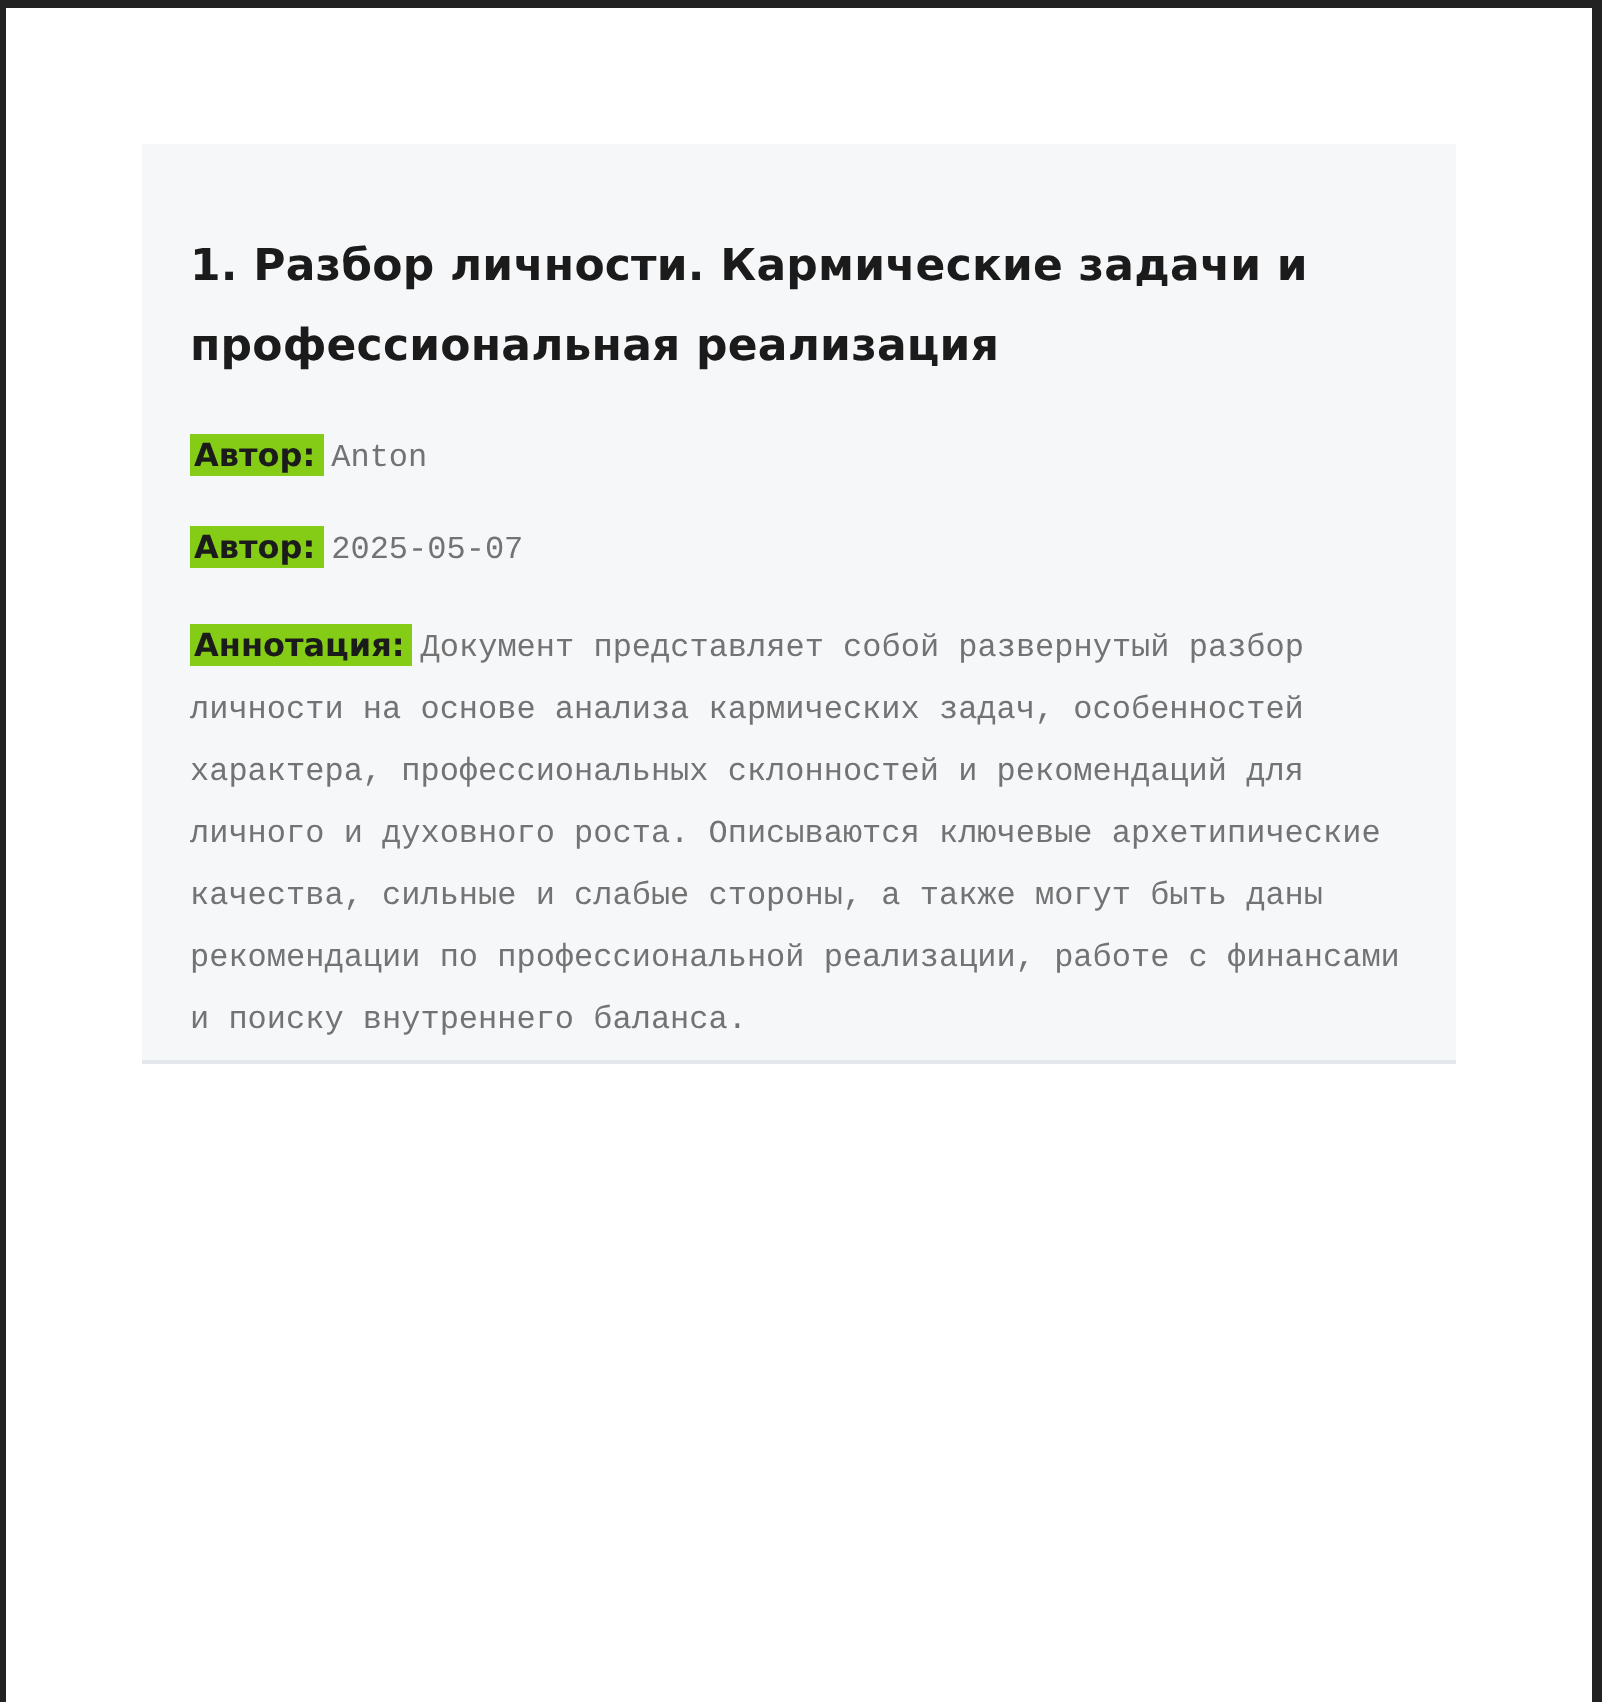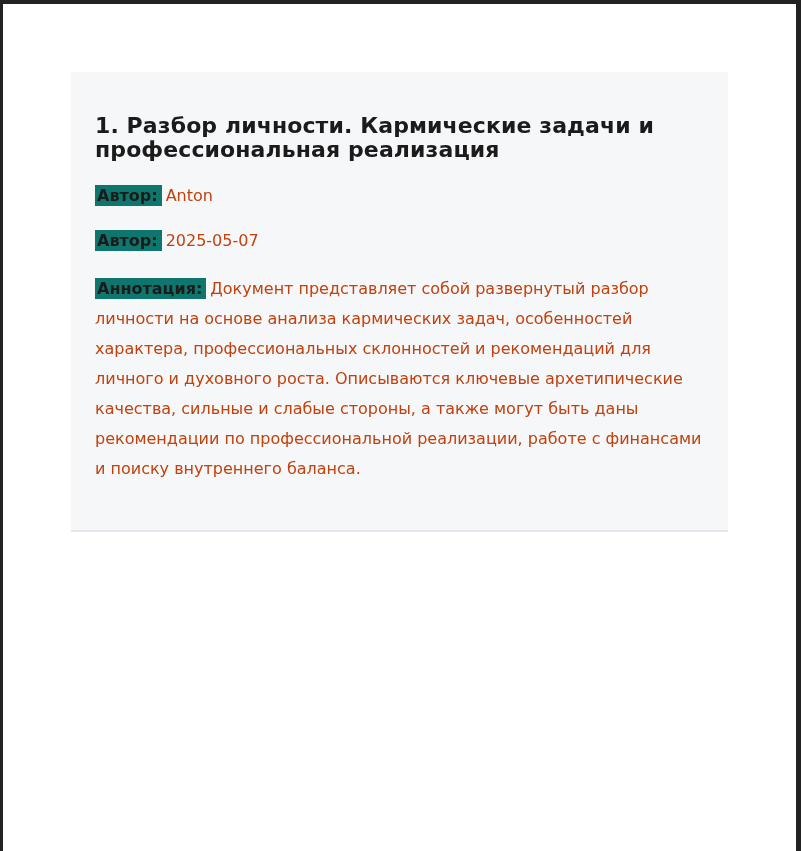--- a/index.html
+++ b/index.html
@@ -31,46 +31,47 @@
       background: #f6f7f9;
       border-bottom: 2px solid #e3e6ea;
       box-sizing: border-box;
       padding: 42px 24px 0 24px;
       color: #1b1b1b;
     }
     .title {
       margin: 0;
       font-size: 22px;
       font-weight: bold;
-      line-height: 24px;
+      line-height: 40px;
       color: #1b1b1b;
       letter-spacing: 0.1px;
     }
     .meta {
       margin: 0;
       font-size: 16px;
       line-height: 24px;
     }
     .meta.author { margin-top: 22px; }
     .meta.date { margin-top: 21px; }
     .annotation {
       margin: 21px 0 0 0;
       font-size: 16px;
       line-height: 30px;
       color: #1b1b1b;
     }
     .label {
-      background: #0f766e;
+      background: #84cc16;
       font-weight: bold;
       padding: 1px 4px 1px 2px;
       margin-right: 4px;
       color: #1b1b1b;
     }
     .value {
-      color: #c2410c;
+      color: #737373;
+      font-family: Liberation Mono, monospace;
     }
   </style>
 </head>
 <body>
 
 <div class="page">
   <div class="card">
     <h1 class="title">1. Разбор личности. Кармические задачи и профессиональная реализация</h1>
 
     <p class="meta author">

